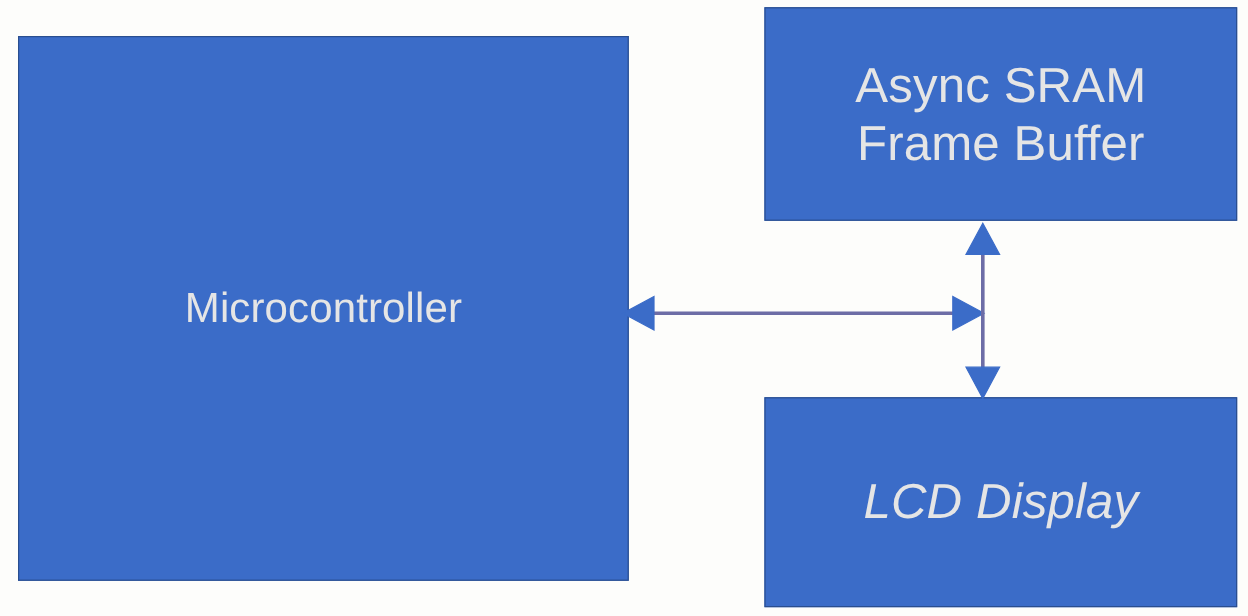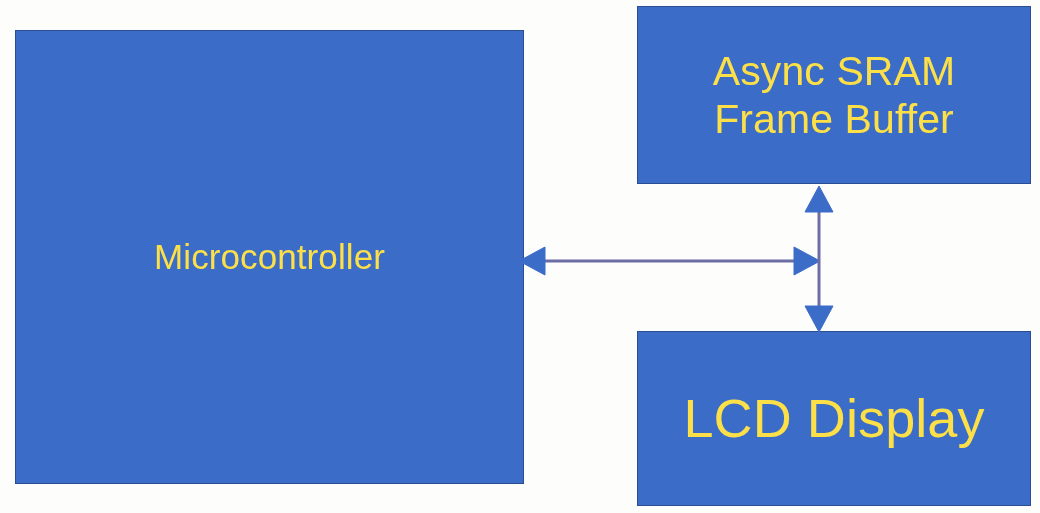--- a/index.html
+++ b/index.html
@@ -23,21 +23,21 @@
 
   .node-box {
     position: absolute;
     box-sizing: border-box;
     background: #3B6CC8;
     border: 1px solid #2A4E8F;
     display: flex;
     align-items: center;
     justify-content: center;
     text-align: center;
-    color: #fde047;
+    color: #e5e5e5;
     line-height: 1.18;
     letter-spacing: 0.1px;
     user-select: none;
   }
 
   .node-label {
     display: block;
     width: 100%;
     font-weight: 400;
     white-space: pre-line;
@@ -66,21 +66,22 @@
   }
 
   
   #node-lcd {
     left: 637px;
     top: 331px;
     width: 394px;
     height: 175px;
   }
   #node-lcd .node-label {
-    font-size: 54px;
+    font-size: 41px;
+    font-style: italic;
   }
 
   
   #connectors {
     position: absolute;
     left: 0;
     top: 0;
     width: 1040px;
     height: 513px;
     pointer-events: none;

